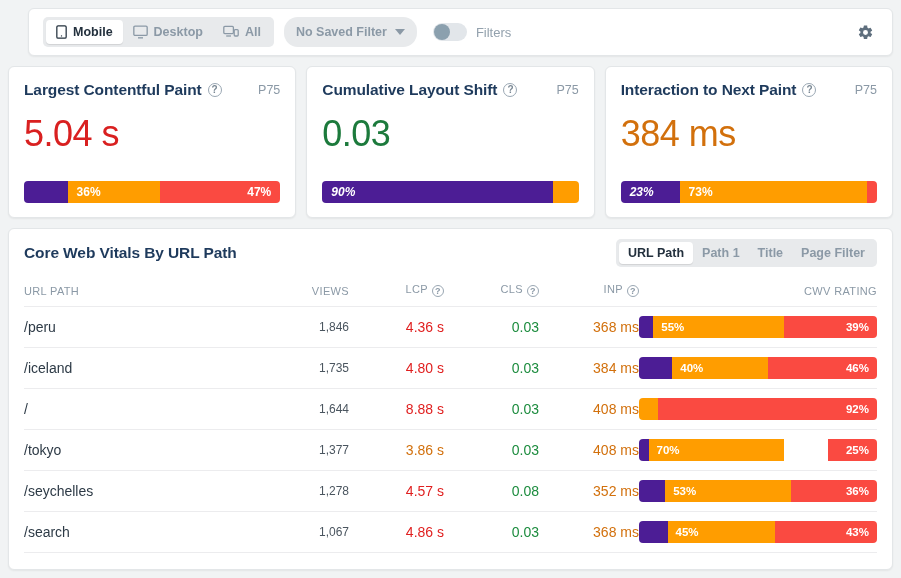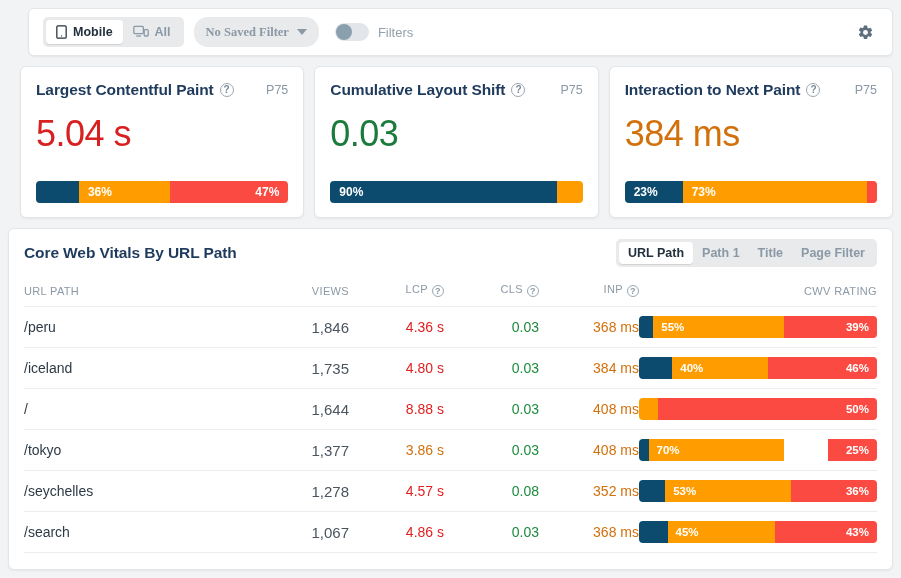--- a/index.html
+++ b/index.html
@@ -73,21 +73,20 @@
     display: flex;
     align-items: center;
     gap: 8px;
     background: #e8eaec;
     border-radius: 14px;
     padding: 0 12px;
     font-size: 12.5px;
     color: #8b99a6;
     font-weight: 700;
     cursor: pointer;
-    font-family: Liberation Serif, serif;
   }
 
   .caret {
     width: 0; height: 0;
     border-left: 5px solid transparent;
     border-right: 5px solid transparent;
     border-top: 6px solid #8b99a6;
   }
 
   .toggle-wrap {
@@ -124,21 +123,20 @@
     align-items: center;
     justify-content: center;
     cursor: pointer;
   }
 
   
   .metrics {
     display: flex;
     gap: 10px;
     height: 152px;
-    margin-left: 12px;
   }
   .metric {
     flex: 1;
     padding: 14px 15px 0 15px;
     display: flex;
     flex-direction: column;
     position: relative;
   }
   .metric-head {
     display: flex;
@@ -185,21 +183,21 @@
     display: flex;
   }
   .seg {
     height: 100%;
     display: flex;
     align-items: center;
     color: #ffffff;
     font-size: 12px;
     font-weight: 700;
   }
-  .seg.good  { background: #0c4a6e; }
+  .seg.good  { background: #4c1d95; font-style: italic; }
   .seg.ni    { background: #ff9d00; }
   .seg.poor  { background: #fa4a41; }
   .seg.lbl-left  { justify-content: flex-start; padding-left: 9px; }
   .seg.lbl-right { justify-content: flex-end;  padding-right: 9px; }
 
   
   .table-card {
     flex: 1;
     padding: 0 15px;
     display: flex;
@@ -283,21 +281,21 @@
 
   td {
     height: 41px;
     font-size: 14px;
     color: #3a4651;
     text-align: right;
     padding: 0;
     white-space: nowrap;
   }
   td.c-path { text-align: left; color: #2d3a46; }
-  td.c-views { color: #4a555f; font-size: 15px; }
+  td.c-views { color: #4a555f; font-size: 12px; }
   td.red   { color: #e01f1f; }
   td.green { color: #1c8c3e; }
   td.orange{ color: #d2700c; margin-top: 40px; }
 
   .row-bar {
     height: 22px;
     border-radius: 4px;
     overflow: hidden;
     display: flex;
     margin-left: auto;
@@ -315,20 +313,29 @@
   <div class="card toolbar">
     <div class="seg-group" id="device-group">
         <div class="seg-btn active">
           <span class="seg-ico">
             <svg width="11" height="14" viewBox="0 0 14 18" fill="none" stroke="currentColor" stroke-width="1.6">
               <rect x="1" y="1" width="12" height="16" rx="1.6"></rect>
               <circle cx="7" cy="14" r="0.9" fill="currentColor" stroke="none"></circle>
             </svg>
           </span>
           <span>Mobile</span>
+        </div>
+        <div class="seg-btn">
+          <span class="seg-ico">
+            <svg width="15" height="14" viewBox="0 0 18 16" fill="none" stroke="currentColor" stroke-width="1.6">
+              <rect x="1" y="1" width="16" height="11" rx="1.4"></rect>
+              <path d="M6 15h6"></path>
+            </svg>
+          </span>
+          <span>Desktop</span>
         </div>
         <div class="seg-btn">
           <span class="seg-ico">
             <svg width="16" height="14" viewBox="0 0 20 16" fill="none" stroke="currentColor" stroke-width="1.6">
               <rect x="1" y="1" width="12" height="9" rx="1.3"></rect>
               <path d="M4 13h6"></path>
               <rect x="14" y="5" width="5" height="8" rx="1.2"></rect>
             </svg>
           </span>
           <span>All</span>
@@ -446,21 +453,21 @@
           </tr>
           <tr>
             <td class="c-path">/</td>
             <td class="c-views">1,644</td>
             <td class="c-lcp red">8.88 s</td>
             <td class="c-cls green">0.03</td>
             <td class="c-inp orange">408 ms</td>
             <td class="c-rating">
               <div class="row-bar">
                 <div class="seg ni" style="width: 8%;"></div>
-                <div class="seg poor lbl-right" style="width: 92%;">50%</div>
+                <div class="seg poor lbl-right" style="width: 92%;">92%</div>
               </div>
             </td>
           </tr>
           <tr>
             <td class="c-path">/tokyo</td>
             <td class="c-views">1,377</td>
             <td class="c-lcp orange">3.86 s</td>
             <td class="c-cls green">0.03</td>
             <td class="c-inp orange">408 ms</td>
             <td class="c-rating">

